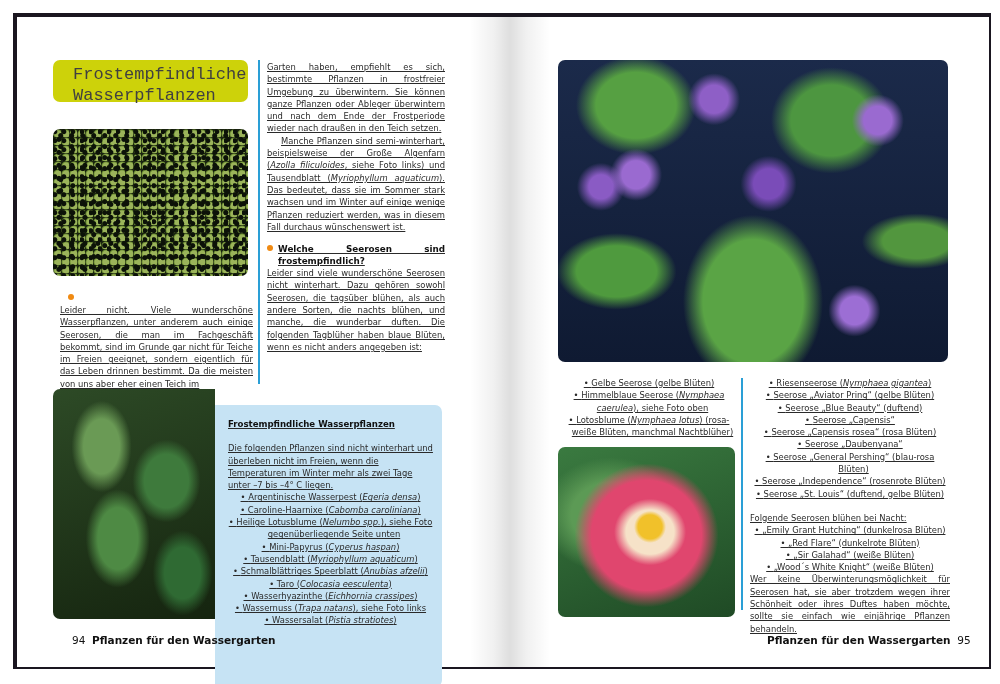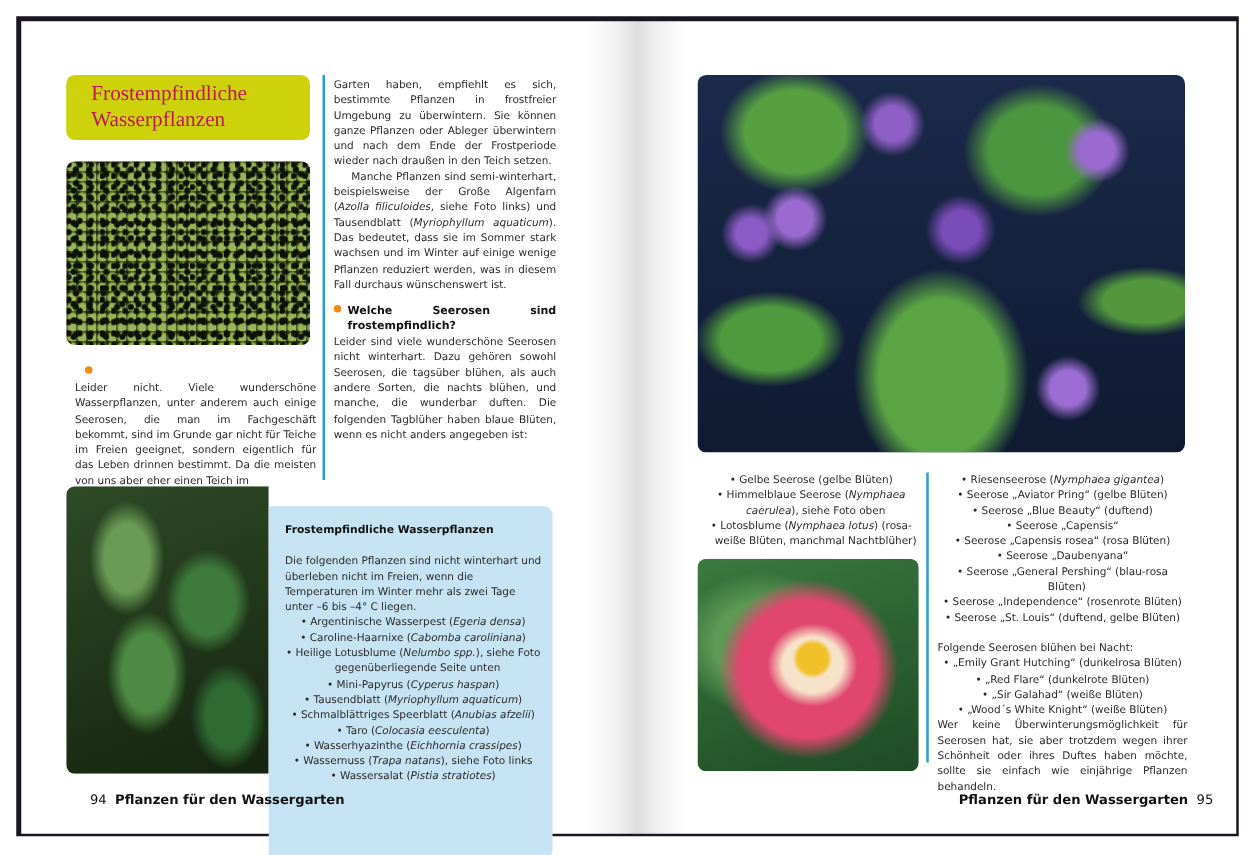--- a/index.html
+++ b/index.html
@@ -3,22 +3,22 @@
 <meta charset="utf-8">
 <style>
   html, body { margin:0; padding:0; }
   body { width:1000px; height:684px; background:#ffffff; position:relative; overflow:hidden;
          font-family:"DejaVu Sans", "Liberation Sans", sans-serif; color:#222; }
   .frame { position:absolute; left:13px; top:13px; width:978px; height:656px; background:#1a1620; }
   .spread { position:absolute; left:17px; top:17px; width:972px; height:650px; background:#fff; }
   .gutter { position:absolute; left:470px; top:17px; width:80px; height:650px;
             background:linear-gradient(90deg, rgba(255,255,255,0) 0%, rgba(0,0,0,0.06) 30%, rgba(0,0,0,0.13) 50%, rgba(0,0,0,0.06) 70%, rgba(255,255,255,0) 100%); }
   .abs { position:absolute; }
-  .title-box { left:53px; top:60px; width:195px; height:52px; background:#cdd20a; border-radius:7px;
-               font-family:Liberation Serif, serif; font-size:17px; line-height:21px; color:#be185d; padding:4px 0 0 20px; box-sizing:border-box; }
+  .title-box { left:53px; top:60px; width:195px; height:42px; background:#cdd20a; border-radius:7px;
+               font-family:Liberation Mono, monospace; font-size:17px; line-height:21px; color:#404040; padding:4px 0 0 20px; box-sizing:border-box; }
   .photo { border-radius:7px; overflow:hidden; }
   .ph-azolla { left:53px; top:129px; width:195px; height:147px;
      background:
        radial-gradient(circle at 20% 30%, #0c1208 0 2px, transparent 3px),
        radial-gradient(circle at 70% 60%, #0c1208 0 2px, transparent 3px),
        radial-gradient(circle at 45% 80%, #0c1208 0 2px, transparent 3px),
        radial-gradient(circle at 5px 5px, #9bb45a 0 3px, #6d8f32 4px, #1a2410 5px);
      background-size: 9px 9px, 11px 11px, 13px 13px, 8px 8px; }
   .ph-pistia { left:53px; top:389px; width:162px; height:230px; border-radius:7px 0 0 7px;
      background:
@@ -41,21 +41,21 @@
        radial-gradient(ellipse at 20% 15%, #56a042 0 40px, transparent 60px),
        radial-gradient(ellipse at 92% 60%, #52963e 0 34px, transparent 55px),
        linear-gradient(180deg, #1b2a4a, #0f1a32); }
   .ph-lotus { left:558px; top:447px; width:177px; height:170px;
      background:
        radial-gradient(circle at 52% 47%, #f1c12a 0 12px, transparent 16px),
        radial-gradient(ellipse at 52% 50%, #f6e2c8 0 24px, transparent 36px),
        radial-gradient(ellipse at 50% 52%, #e0466e 0 55px, transparent 72px),
        radial-gradient(ellipse at 30% 40%, #5c9a55 0 40px, transparent 70px),
        linear-gradient(160deg, #3a7a40, #1f4a25); }
-  .text { font-size:8.4px; line-height:12.3px; color:#2a2a2a; }
+  .text { font-size:8.4px; line-height:12.3px; color:#2a2a2a;text-decoration:underline; }
   .text i { font-style:italic; }
   .vline { width:2px; background:#2a9fd6; }
   .q-head { font-weight:bold; font-size:8.8px; line-height:12px; color:#111; }
   .dot { display:inline-block; width:6px; height:6px; border-radius:50%; background:#f08a12; margin-right:5px; vertical-align:1px; }
   .infobox { left:215px; top:389px; width:227px; height:282px; background:#c6e3f4; border-radius:0 7px 7px 0; box-sizing:border-box; padding:13px 0 0 13px;margin-top:16px; }
   .infobox .hd { font-weight:bold; font-size:8.6px; color:#111; margin-bottom:12px; }
   ul.bl { list-style:none; margin:0; padding:0;text-align:center; }
   ul.bl li { padding-left:7px; text-indent:-7px; }
   ul.bl li::before { content:"• "; }
   .footer { font-size:10.5px; color:#111; }
@@ -86,21 +86,21 @@
   <div>Garten haben, empfiehlt es sich, bestimmte Pflanzen in frostfreier Umgebung zu überwintern. Sie können ganze Pflanzen oder Ableger überwintern und nach dem Ende der Frostperiode wieder nach draußen in den Teich setzen.</div>
   <div style="text-indent:14px;"><span>Manche Pflanzen sind semi-winterhart, beispielsweise der Große Algenfarn (</span><i>Azolla filiculoides</i><span>, siehe Foto links) und Tausendblatt (</span><i>Myriophyllum aquaticum</i><span>). Das bedeutet, dass sie im Sommer stark wachsen und im Winter auf einige wenige Pflanzen reduziert werden, was in diesem Fall durchaus wünschenswert ist.</span></div>
   <div style="height:10px"></div>
   <div class="q-head" style="padding-left:11px; text-indent:-11px;"><span class="dot"></span><span>Welche Seerosen sind frostempfindlich?</span></div>
   <div>Leider sind viele wunderschöne Seerosen nicht winterhart. Dazu gehören sowohl Seerosen, die tagsüber blühen, als auch andere Sorten, die nachts blühen, und manche, die wunderbar duften. Die folgenden Tagblüher haben blaue Blüten, wenn es nicht anders angegeben ist:</div>
 </div>
 
 <div class="abs photo ph-pistia"></div>
 <div class="abs infobox text">
   <div class="hd">Frostempfindliche Wasserpflanzen</div>
-  <div style="width:205px;">Die folgenden Pflanzen sind nicht winterhart und überleben nicht im Freien, wenn die Temperaturen im Winter mehr als zwei Tage unter –6 bis –4° C liegen.</div>
+  <div style="width:205px;">Die folgenden Pflanzen sind nicht winterhart und überleben nicht im Freien, wenn die Temperaturen im Winter mehr als zwei Tage unter –7 bis –4° C liegen.</div>
   <ul class="bl" id="infobox-list" style="width:205px;">
       <li><span>Argentinische Wasserpest (</span><i>Egeria densa</i><span>)</span></li>
       <li><span>Caroline-Haarnixe (</span><i>Cabomba caroliniana</i><span>)</span></li>
       <li><span>Heilige Lotusblume (</span><i>Nelumbo spp.</i><span>), siehe Foto gegenüberliegende Seite unten</span></li>
       <li><span>Mini-Papyrus (</span><i>Cyperus haspan</i><span>)</span></li>
       <li><span>Tausendblatt (</span><i>Myriophyllum aquaticum</i><span>)</span></li>
       <li><span>Schmalblättriges Speerblatt (</span><i>Anubias afzelii</i><span>)</span></li>
       <li><span>Taro (</span><i>Colocasia eesculenta</i><span>)</span></li>
       <li><span>Wasserhyazinthe (</span><i>Eichhornia crassipes</i><span>)</span></li>
       <li><span>Wassernuss (</span><i>Trapa natans</i><span>), siehe Foto links</span></li>

